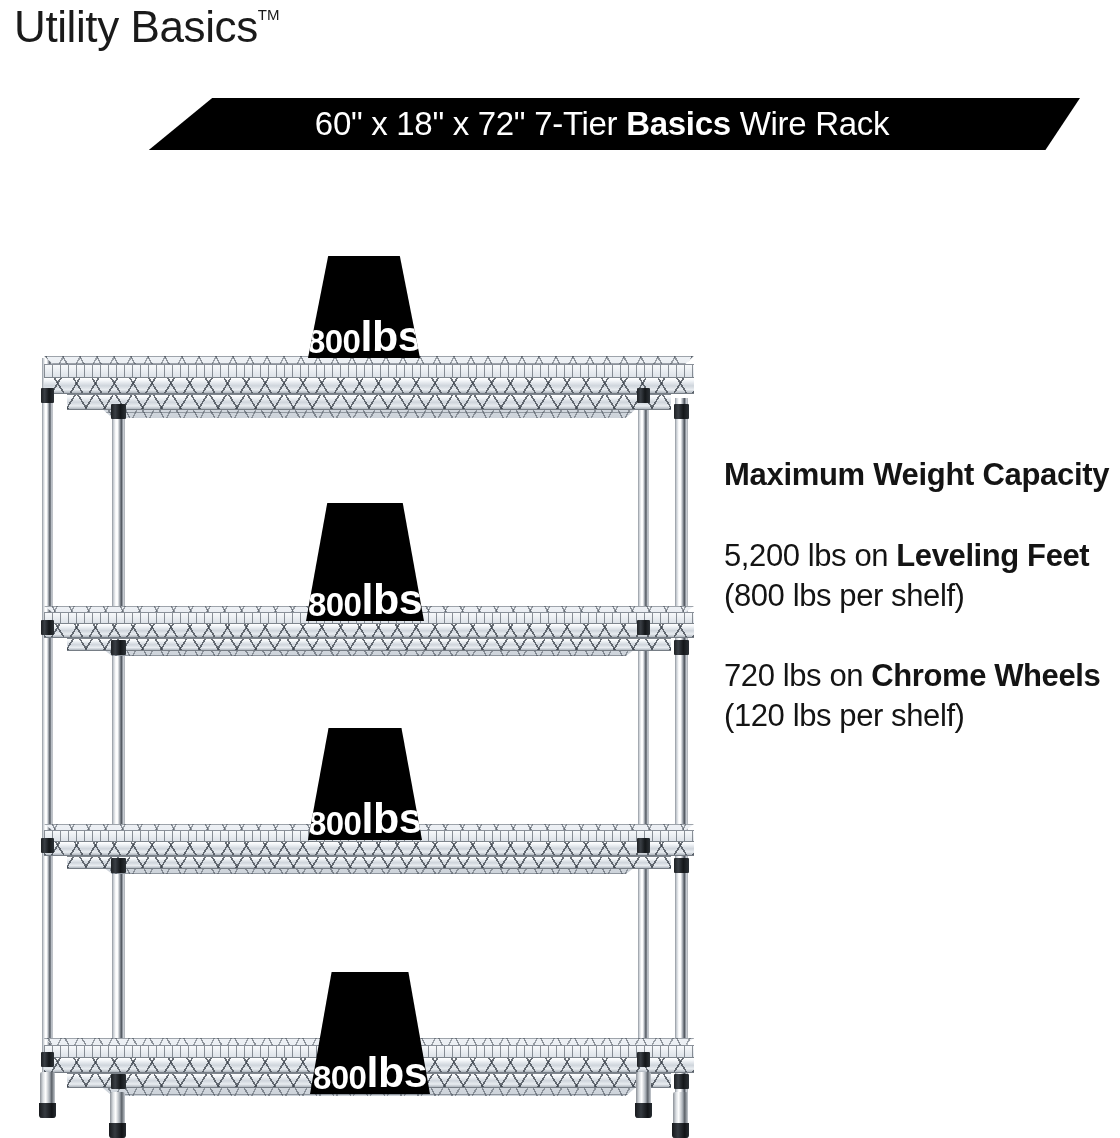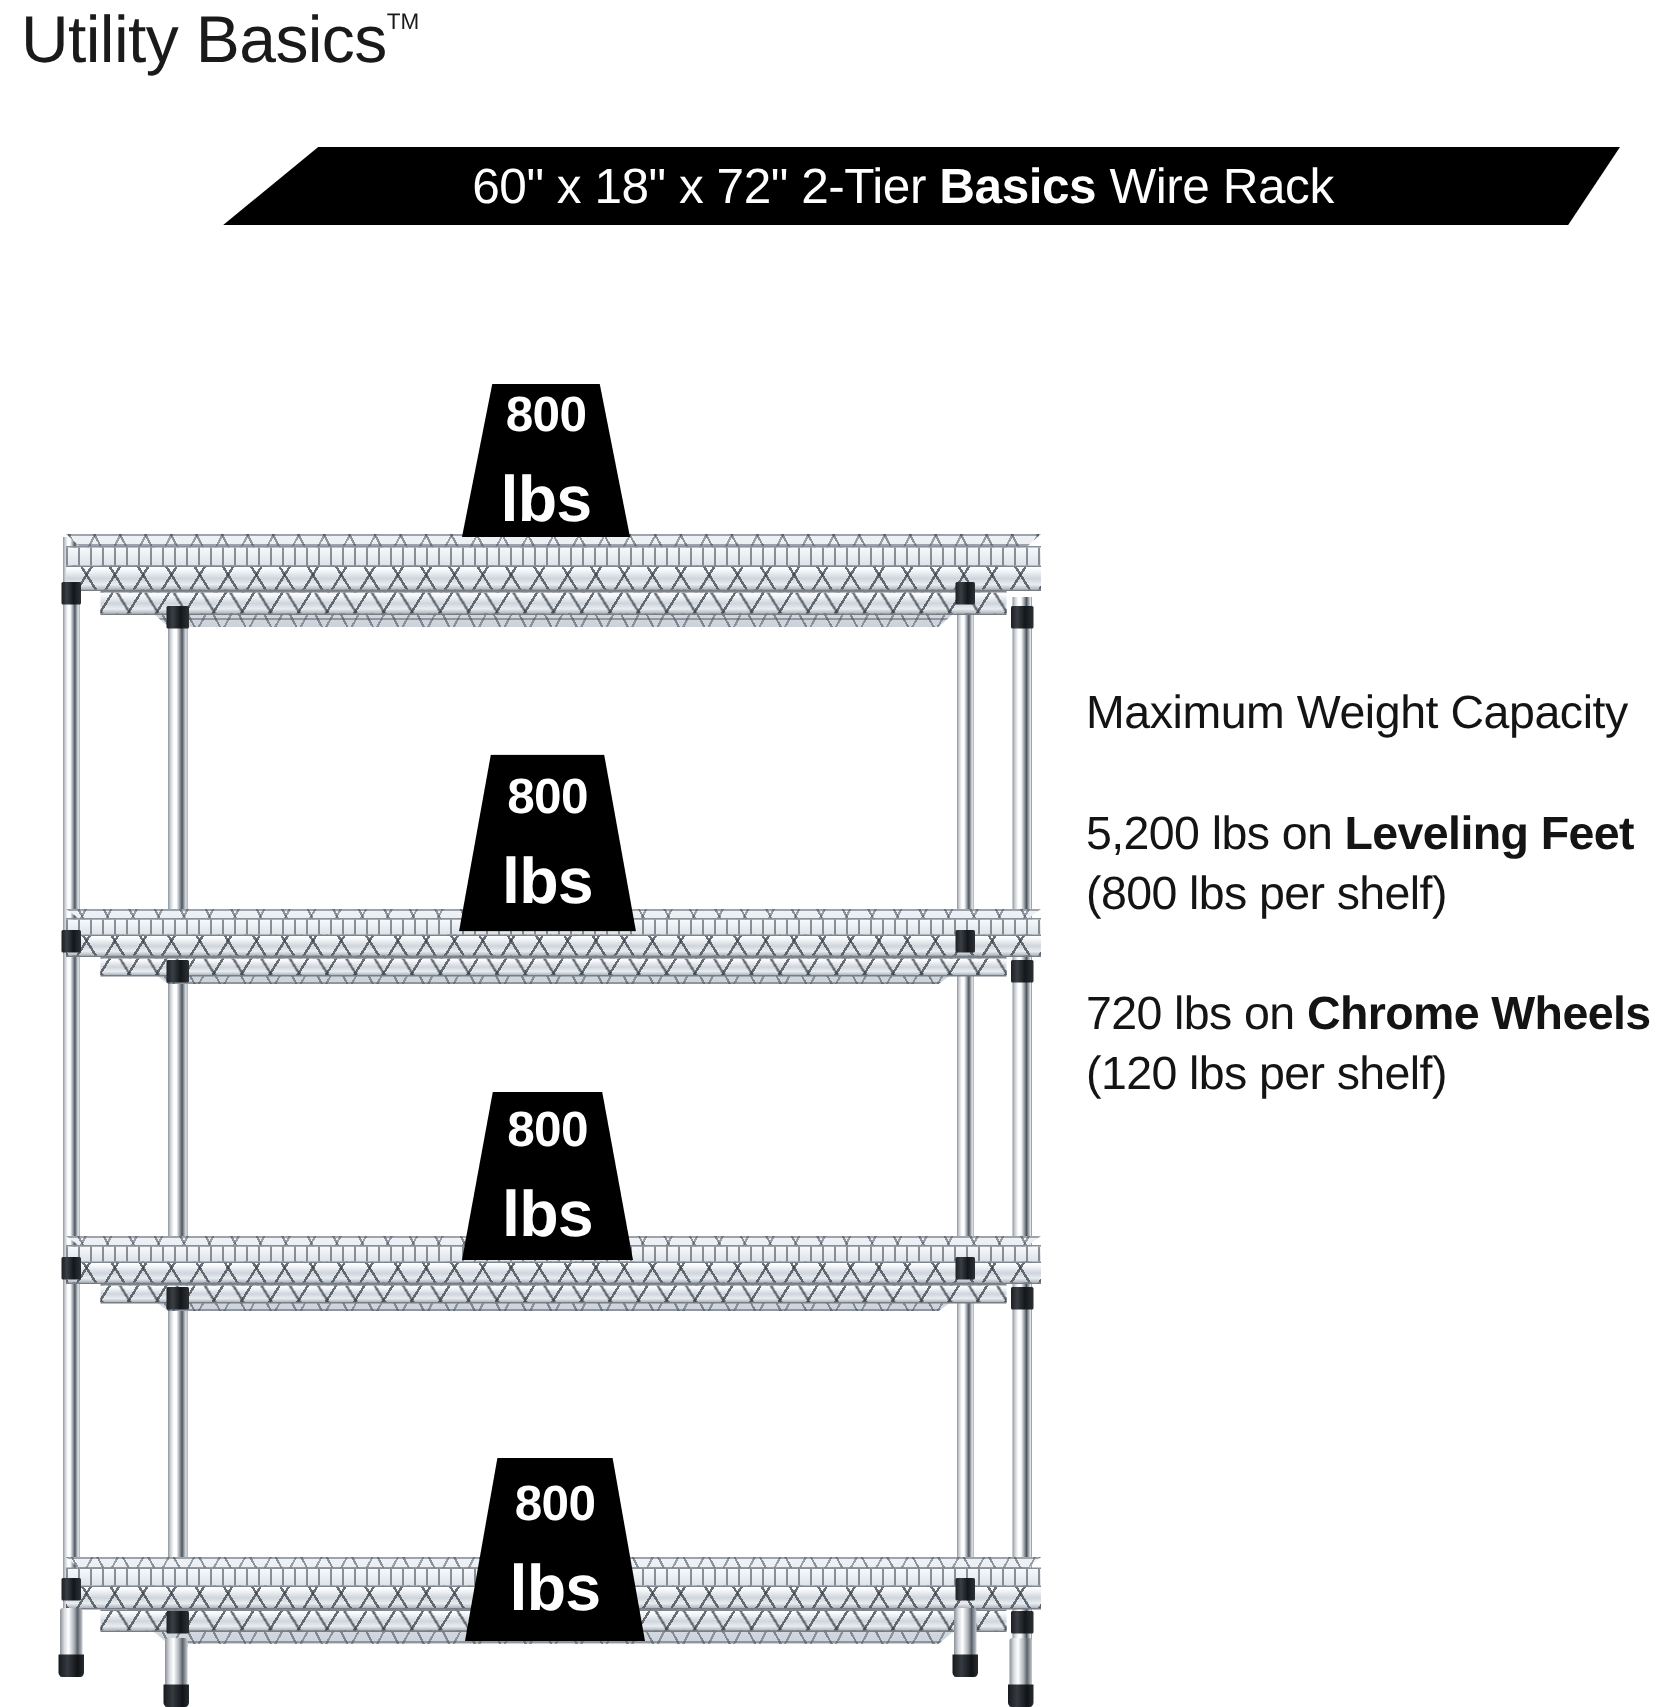--- a/index.html
+++ b/index.html
@@ -66,21 +66,21 @@
   
   .copy {
     position: absolute;
     left: 724px;
     top: 455px;
     width: 396px;
     color: #141414;
   }
   .copy h2 {
     font-size: 31px;
-    font-weight: 400;
+    font-weight: 700;
     line-height: 1.31;
     letter-spacing: -0.3px;
   }
   .copy p {
     font-size: 31px;
     font-weight: 400;
     line-height: 1.31;
     letter-spacing: -0.4px;
   }
   .copy p b { font-weight: 700; }
@@ -207,40 +207,40 @@
     border-top: 1px solid #8a9099;
   }
 
   
   .badge {
     position: absolute;
     background: #000000;
     -webkit-clip-path: polygon(18% 0%, 82% 0%, 100% 100%, 0% 100%);
     clip-path: polygon(18% 0%, 82% 0%, 100% 100%, 0% 100%);
     display: flex;
-    flex-direction: column;
-    align-items: center;
+    flex-direction: row;
+    align-items: flex-end;
     justify-content: center;
     color: #ffffff;
     font-weight: 700;
     letter-spacing: -0.5px;
   }
   .badge .num { font-size: 33px; line-height: 1; }
   .badge .unit { font-size: 43px; line-height: 1; margin-top: 20px; }
 </style>
 </head>
 <body>
 
 <div id="page">
 
   <div class="brand"><span>Utility Basics</span><span class="tm">TM</span></div>
 
   <div class="banner">
     <div class="banner-text">
-      <span>60" x 18" x 72"</span>&nbsp;<span>2-Tier</span>&nbsp;<b>Basics</b>&nbsp;<span>Wire Rack</span>
+      <span>60" x 18" x 72"</span>&nbsp;<span>7-Tier</span>&nbsp;<b>Basics</b>&nbsp;<span>Wire Rack</span>
     </div>
   </div>
 
   <div class="rack">
 
     <div class="post thin" style="left:42px; top:358px; height:760px;"></div>
     <div class="post thin" style="left:638px; top:358px; height:760px;"></div>
 
     <div class="post" style="left:112px; top:398px; height:700px;"></div>
     <div class="post" style="left:675px; top:398px; height:700px;"></div>

